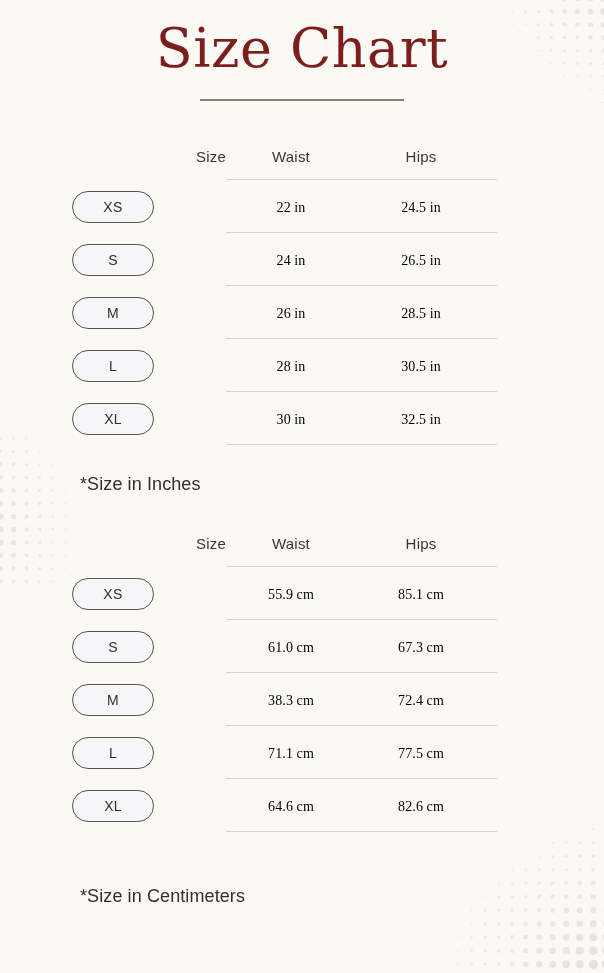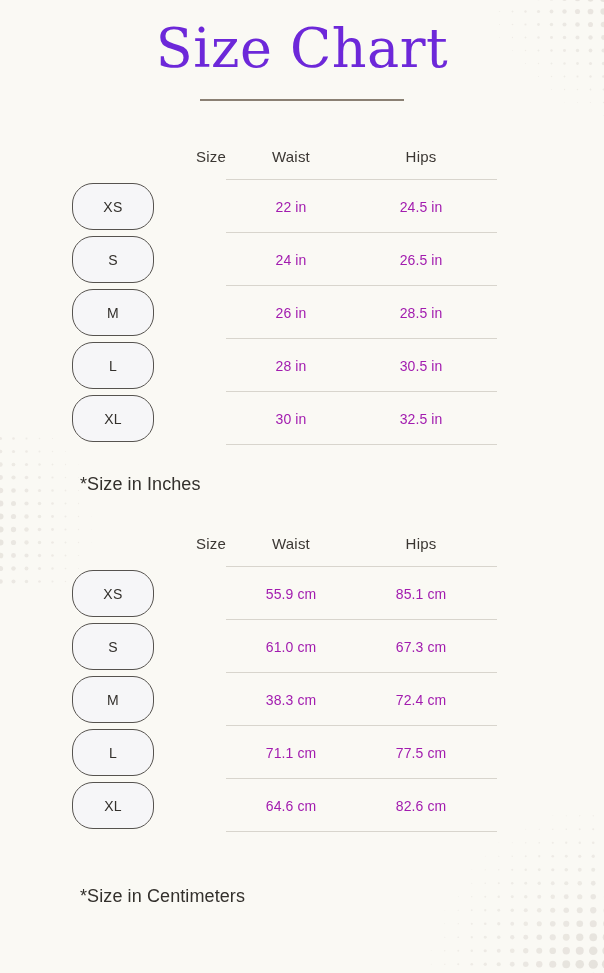--- a/index.html
+++ b/index.html
@@ -35,21 +35,21 @@
   }
 
   
   .title-block { padding-top:20px; text-align:center; }
 
   .title {
     font-family:"DejaVu Serif", serif;
     font-size:54px;
     font-weight:400;
     letter-spacing:.5px;
-    color:#6d28d9;
+    color:#7f1d1d;
     line-height:1.08;
   }
 
   .title-rule {
     width:204px;
     height:2px;
     background:#8a8073;
     margin:21px auto 0;
   }
 
@@ -97,36 +97,37 @@
 
   .sizecell {
     width:226px;
     display:flex;
     justify-content:center;
     align-items:center;
   }
 
   .pill {
     width:82px;
-    height:47px;
+    height:32px;
     border:1px solid #56534f;
     border-radius:21px;
     background:#f6f6f8;
     display:flex;
     align-items:center;
     justify-content:center;
     font-size:14px;
     color:#33302c;
     letter-spacing:.3px;
   }
 
   .val {
     font-size:14px;
-    color:#a21caf;
+    color:#000000;
     letter-spacing:.1px;
+    font-family:Liberation Serif, serif;
   }
 
   .row-rule {
     position:absolute;
     left:226px;
     bottom:0;
     width:271px;
     height:1px;
     background:#d8d5cd;
   }

